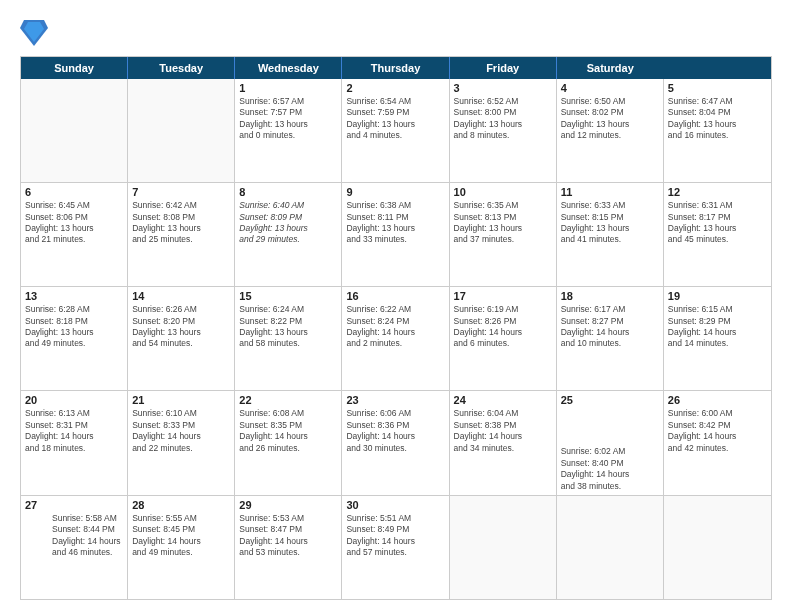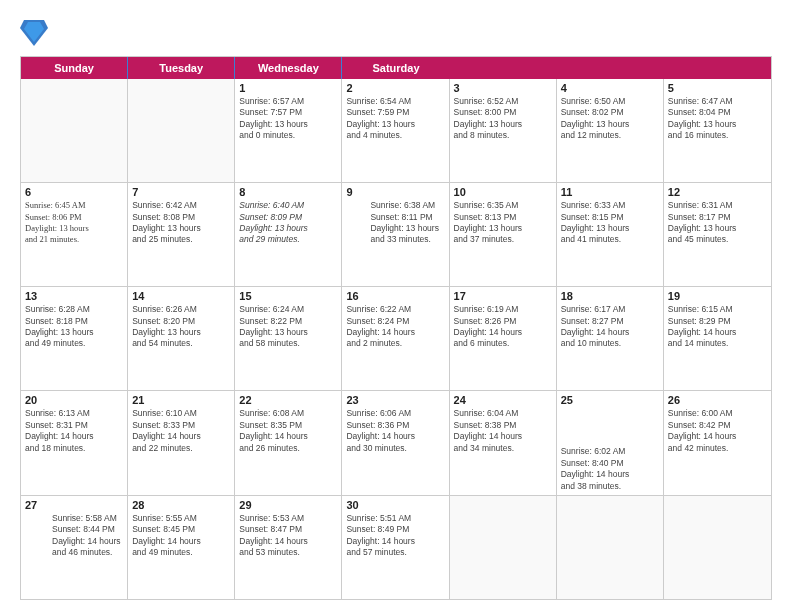--- a/index.html
+++ b/index.html
@@ -63,21 +63,21 @@
     }
     .calendar {
       flex: 1;
       display: flex;
       flex-direction: column;
       border: 1px solid #ccc;
     }
     .cal-header {
       display: grid;
       grid-template-columns: repeat(7, 1fr);
-      background: #be185d;
+      background: #0c4a6e;
     }
     .cal-header-cell {
       color: #fff;
       font-size: 11px;
       font-weight: bold;
       padding: 5px 4px;
       text-align: center;
       border-right: 1px solid #3a7fd4;
     }
     .cal-header-cell:last-child { border-right: none; }
@@ -137,20 +137,22 @@
       <div class="month-title"></div>
       <div class="subtitle"></div>
     </div>
   </div>
 
   <div class="calendar">
     <div class="cal-header">
     <div class="cal-header-cell">Sunday</div>
         <div class="cal-header-cell">Tuesday</div>
         <div class="cal-header-cell">Wednesday</div>
+        <div class="cal-header-cell">Thursday</div>
+        <div class="cal-header-cell">Friday</div>
         <div class="cal-header-cell">Saturday</div>
       </div>
     <div class="cal-body">
     <div class="cal-row">
           <div class="cal-cell empty"></div>
           <div class="cal-cell empty"></div>
           <div class="cal-cell">
             <div class="day-num">1</div>
             <div class="cell-text" style="white-space: pre-line;">Sunrise: 6:57 AM
 Sunset: 7:57 PM
@@ -182,42 +184,42 @@
             <div class="day-num">5</div>
             <div class="cell-text" style="white-space: pre-line;">Sunrise: 6:47 AM
 Sunset: 8:04 PM
 Daylight: 13 hours
 and 16 minutes.</div>
           </div>
         </div>
         <div class="cal-row">
           <div class="cal-cell">
             <div class="day-num">6</div>
-            <div class="cell-text" style="white-space: pre-line; font-family: Liberation Serif, serif;">Sunrise: 6:45 AM
+            <div class="cell-text" style="white-space: pre-line;">Sunrise: 6:45 AM
 Sunset: 8:06 PM
 Daylight: 13 hours
 and 21 minutes.</div>
           </div>
           <div class="cal-cell">
             <div class="day-num">7</div>
             <div class="cell-text" style="white-space: pre-line;">Sunrise: 6:42 AM
 Sunset: 8:08 PM
 Daylight: 13 hours
 and 25 minutes.</div>
           </div>
           <div class="cal-cell">
             <div class="day-num">8</div>
             <div class="cell-text" style="white-space: pre-line; font-style: italic;">Sunrise: 6:40 AM
 Sunset: 8:09 PM
 Daylight: 13 hours
 and 29 minutes.</div>
           </div>
           <div class="cal-cell">
             <div class="day-num">9</div>
-            <div class="cell-text" style="white-space: pre-line; margin-left: 24px;">Sunrise: 6:38 AM
+            <div class="cell-text" style="white-space: pre-line;">Sunrise: 6:38 AM
 Sunset: 8:11 PM
 Daylight: 13 hours
 and 33 minutes.</div>
           </div>
           <div class="cal-cell">
             <div class="day-num">10</div>
             <div class="cell-text" style="white-space: pre-line;">Sunrise: 6:35 AM
 Sunset: 8:13 PM
 Daylight: 13 hours
 and 37 minutes.</div>

